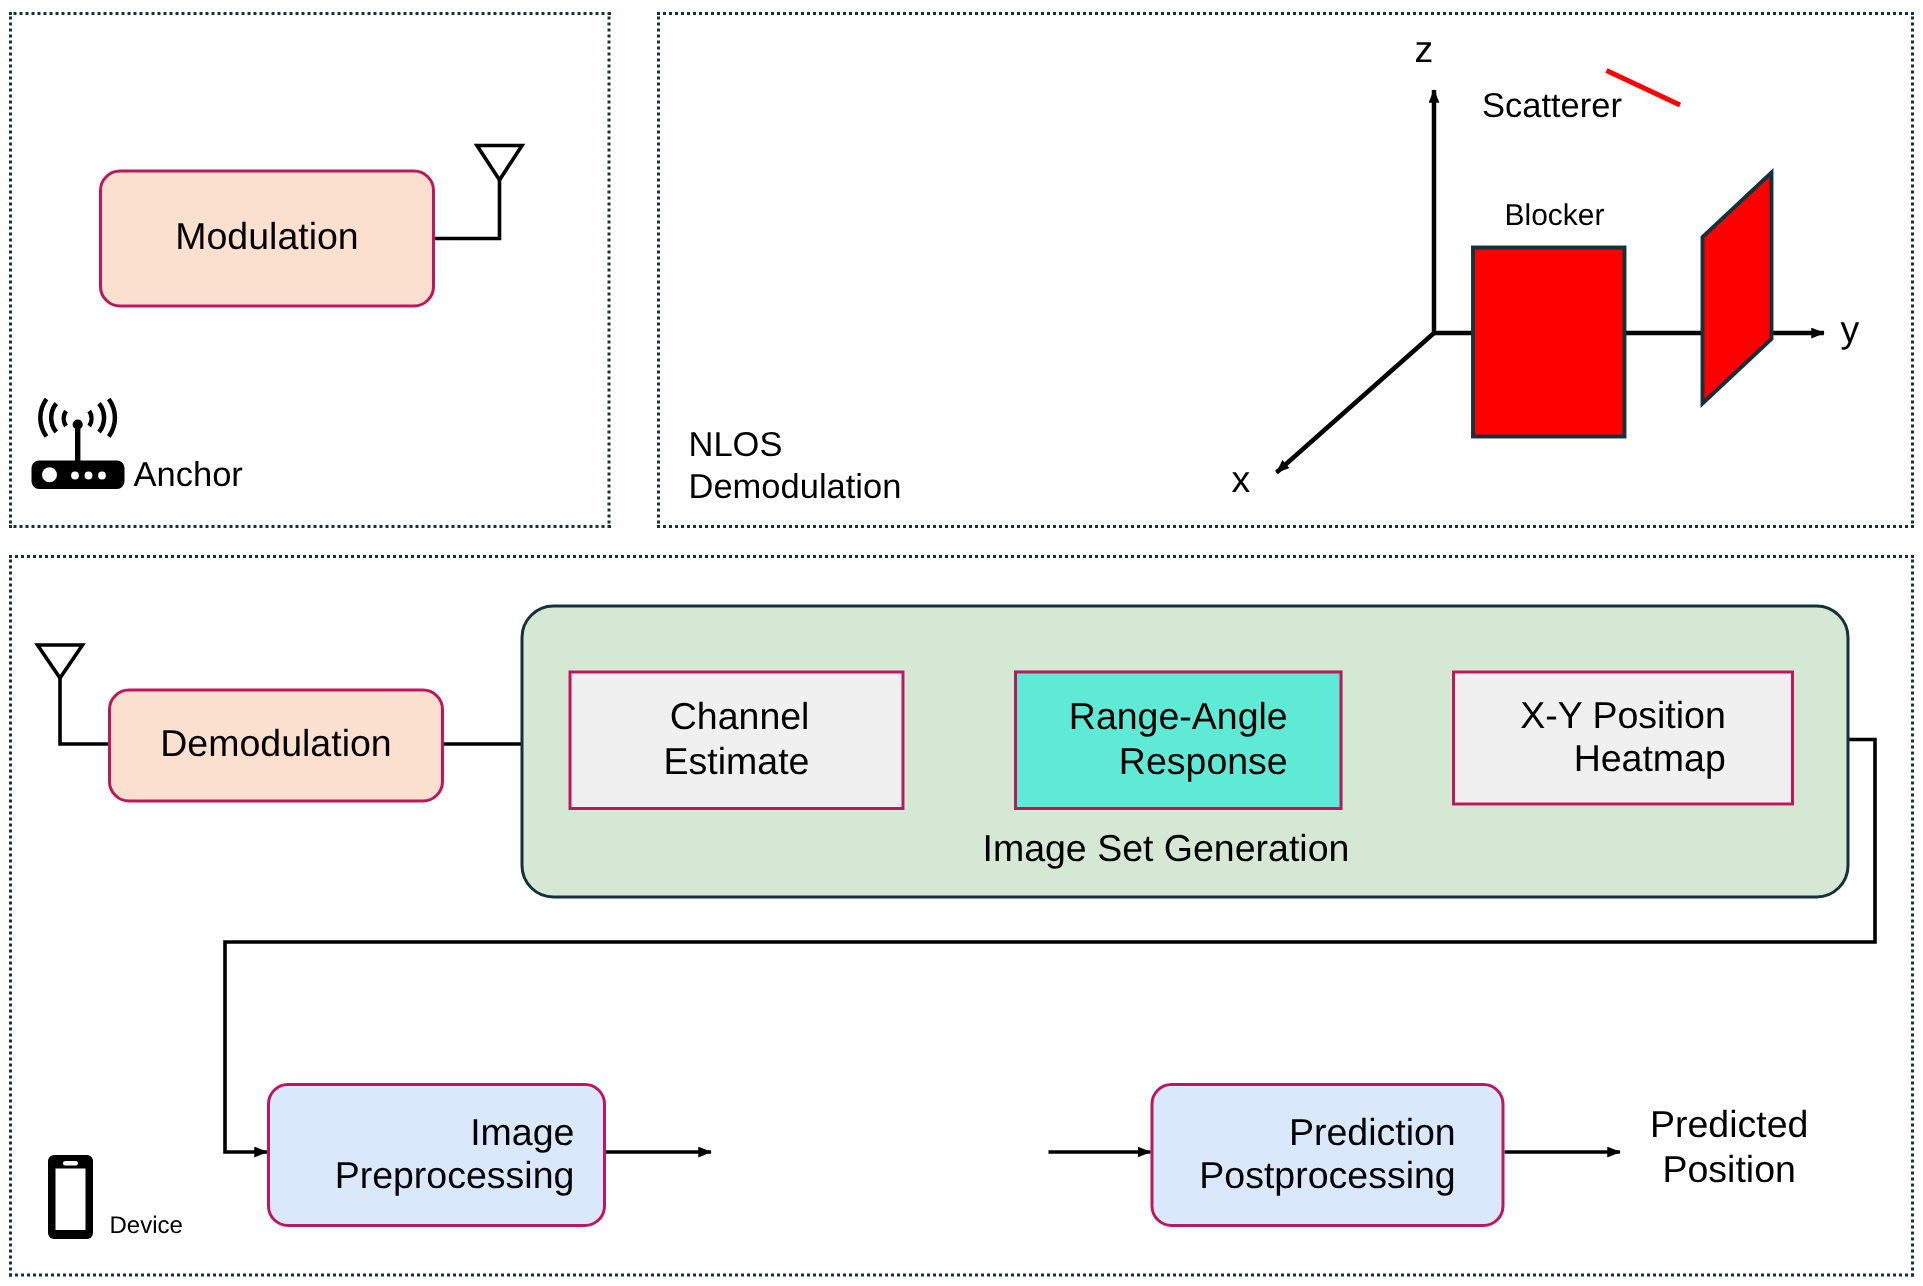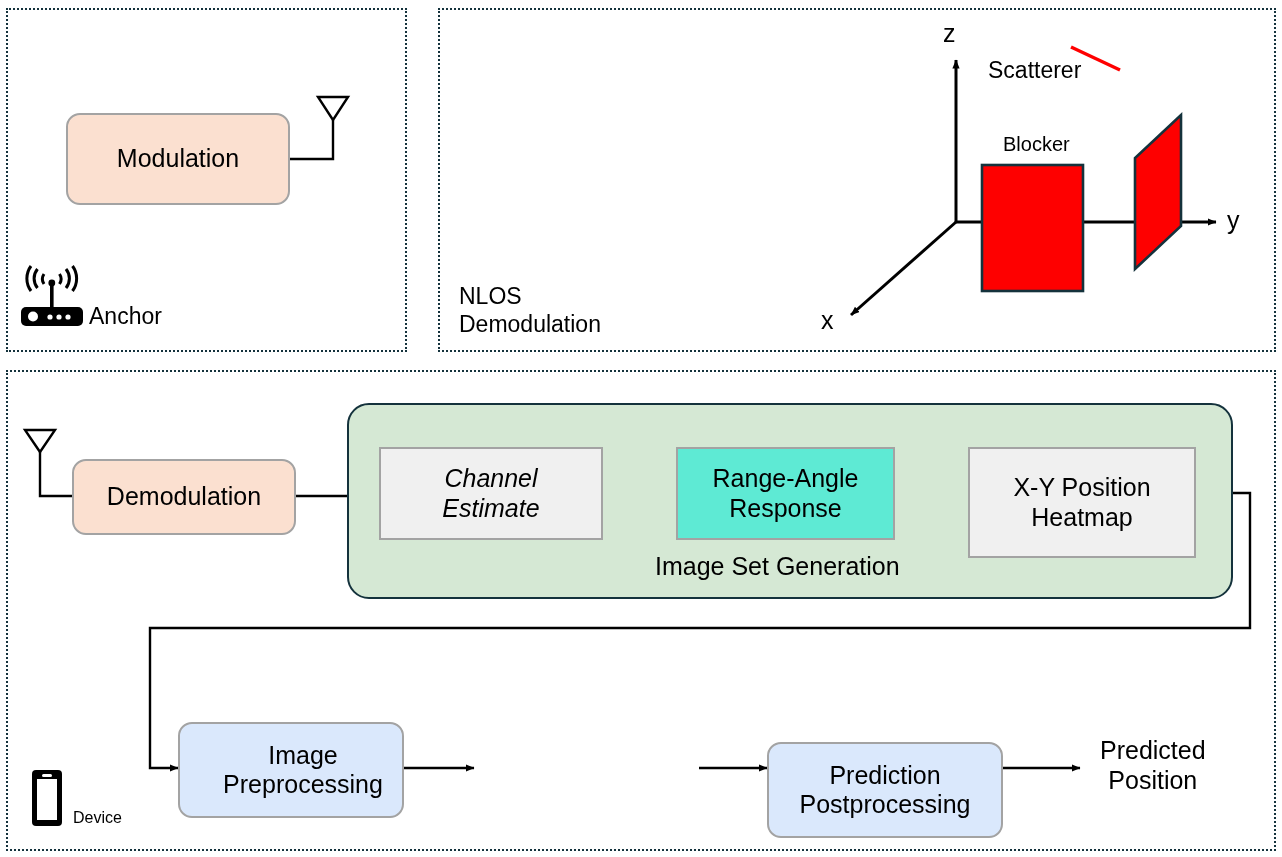--- a/index.html
+++ b/index.html
@@ -24,24 +24,24 @@
   #panel-anchor   { left: 6px;   top: 8px;   width: 401px;  height: 344px; }
   #panel-nlos     { left: 438px; top: 8px;   width: 838px;  height: 344px; }
   #panel-pipeline { left: 6px;   top: 370px; width: 1270px; height: 481px; }
 
   .node {
     position: absolute;
     box-sizing: border-box;
     display: flex;
     align-items: center;
     justify-content: center;
-    text-align: center;
+    text-align: right;
     color: #000000;
     line-height: 1.18;
-    border: 2px solid #a3a3a3;
+    border: 2px solid #be185d;
     white-space: pre-line;
   }
   .rounded { border-radius: 14px; }
   .sharp   { border-radius: 0; }
 
   .lbl {
     position: absolute;
     color: #000000;
     white-space: pre-line;
     line-height: 1.2;
@@ -146,34 +146,34 @@
 
   <div class="lbl" style="left:1003px; top:132px; font-size:20px;">Blocker</div>
 
   <div style="position:absolute; left:347px; top:403px; width:886px; height:196px;
               background:#d5e8d4; border:2px solid #14323c; border-radius:22px; box-sizing:border-box;"></div>
 
   <div class="lbl" style="left:655px; top:551px; font-size:25px;">Image Set Generation</div>
 
   <div class="node rounded" style="left:72px; top:459px; width:224px; height:76px; background:#fbe0d0; font-size:25px;">Demodulation</div>
 
-  <div class="node sharp" style="left:379px; top:447px; width:224px; height:93px; background:#f0f0f0; font-size:25px;font-style:italic;">Channel
+  <div class="node sharp" style="left:379px; top:447px; width:224px; height:93px; background:#f0f0f0; font-size:25px;">Channel
 Estimate</div>
 
   <div class="node sharp" style="left:676px; top:447px; width:219px; height:93px; background:#5eead4; font-size:25px;">Range-Angle
 Response</div>
 
-  <div class="node sharp" style="left:968px; top:447px; width:228px; height:111px; background:#f0f0f0; font-size:25px;">X-Y Position
+  <div class="node sharp" style="left:968px; top:447px; width:228px; height:90px; background:#f0f0f0; font-size:25px;">X-Y Position
 Heatmap</div>
 
   <div class="node rounded" style="left:178px; top:722px; width:226px; height:96px; background:#dae8fc; font-size:25px;padding-left:24px;">Image
 Preprocessing</div>
 
 
-  <div class="node rounded" style="left:767px; top:722px; width:236px; height:96px; background:#dae8fc; font-size:25px;margin-top:20px;">Prediction
+  <div class="node rounded" style="left:767px; top:722px; width:236px; height:96px; background:#dae8fc; font-size:25px;">Prediction
 Postprocessing</div>
 
   <div class="lbl" style="left:1100px; top:735px; font-size:25px; text-align:center;">Predicted
 Position</div>
 
   <div class="lbl" style="left:73px; top:808px; font-size:16px;">Device</div>
 
 </div>
 
 </body></html>

